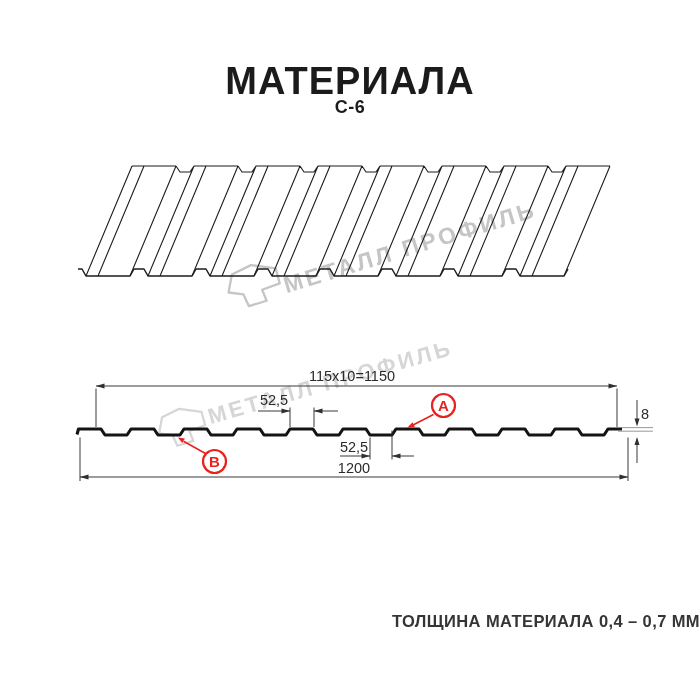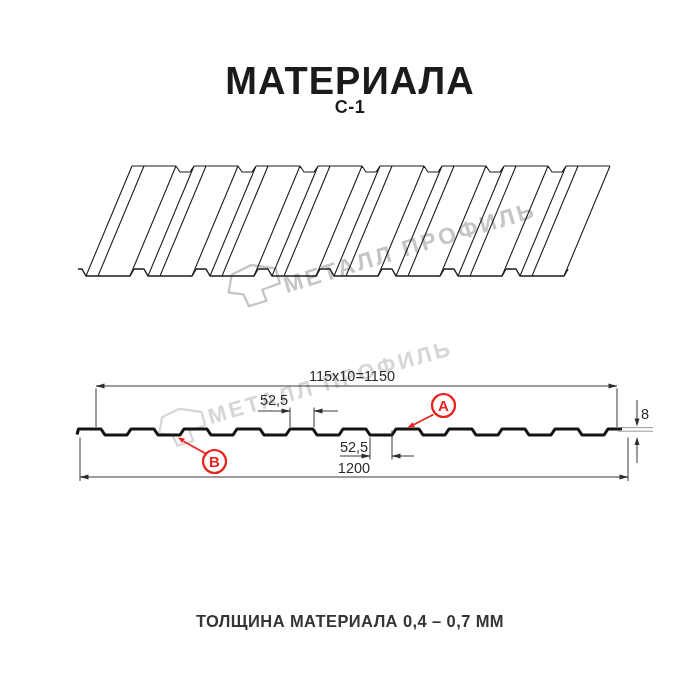--- a/index.html
+++ b/index.html
@@ -40,31 +40,31 @@
   .xsec{stroke:#141414;fill:none;}
   .dimlines{stroke:var(--dim);stroke-width:.95;fill:none;}
   .dimthin{stroke:#7d7d7d;stroke-width:.8;fill:none;}
   .dimheads{fill:var(--dim);stroke:none;}
   .dimtext{fill:#2a2a2a;font-size:14.5px;}
   .co-stroke{stroke:var(--red);fill:none;}
   .co-fill{fill:var(--red);stroke:none;}
   .co-letter{fill:var(--red);font-size:15px;font-weight:700;}
   
   .footer{
-    position:absolute;top:612px;left:0;width:700px;text-align:center;z-index:3;
+    position:absolute;top:612px;left:0;width:700px;text-align:right;z-index:3;
     font-size:16.5px;font-weight:700;letter-spacing:.4px;color:#353535;
   }
 </style>
 </head>
 <body>
 
 <div class="page">
 
   <div class="title">МАТЕРИАЛА</div>
-  <div class="subtitle">С-1</div>
+  <div class="subtitle">С-6</div>
 
   <svg class="wm-house wm1-house" width="64" height="50" viewBox="0 0 66 52">
     <path d="M6,28 L12,10 L33,3 L58,10 L60,26 L41,30 L44,42 L25,45 L21,32 Z" fill="none" stroke="currentColor" stroke-width="2.4" stroke-linejoin="round"></path>
   </svg>
   <div class="wm-text wm1-text">МЕТАЛЛ ПРОФИЛЬ</div>
 
   <svg class="wm-house wm2-house" width="58" height="45" viewBox="0 0 66 52">
     <path d="M6,28 L12,10 L33,3 L58,10 L60,26 L41,30 L44,42 L25,45 L21,32 Z" fill="none" stroke="currentColor" stroke-width="2.6" stroke-linejoin="round"></path>
   </svg>
   <div class="wm-text wm2-text">МЕТАЛЛ ПРОФИЛЬ</div>

